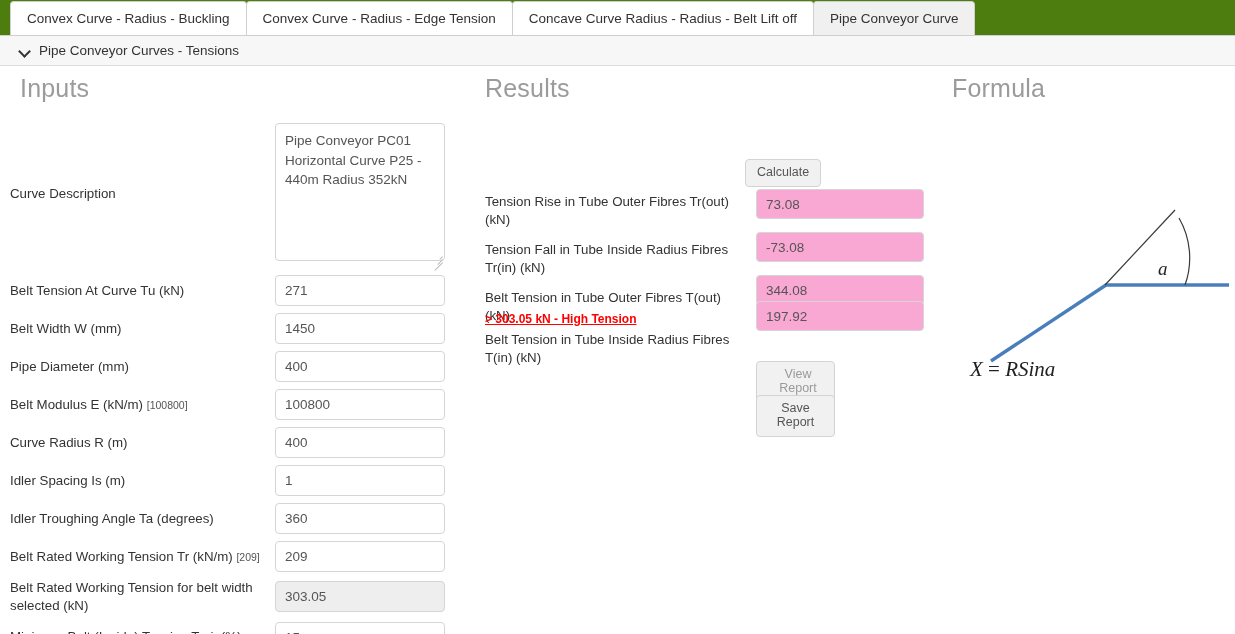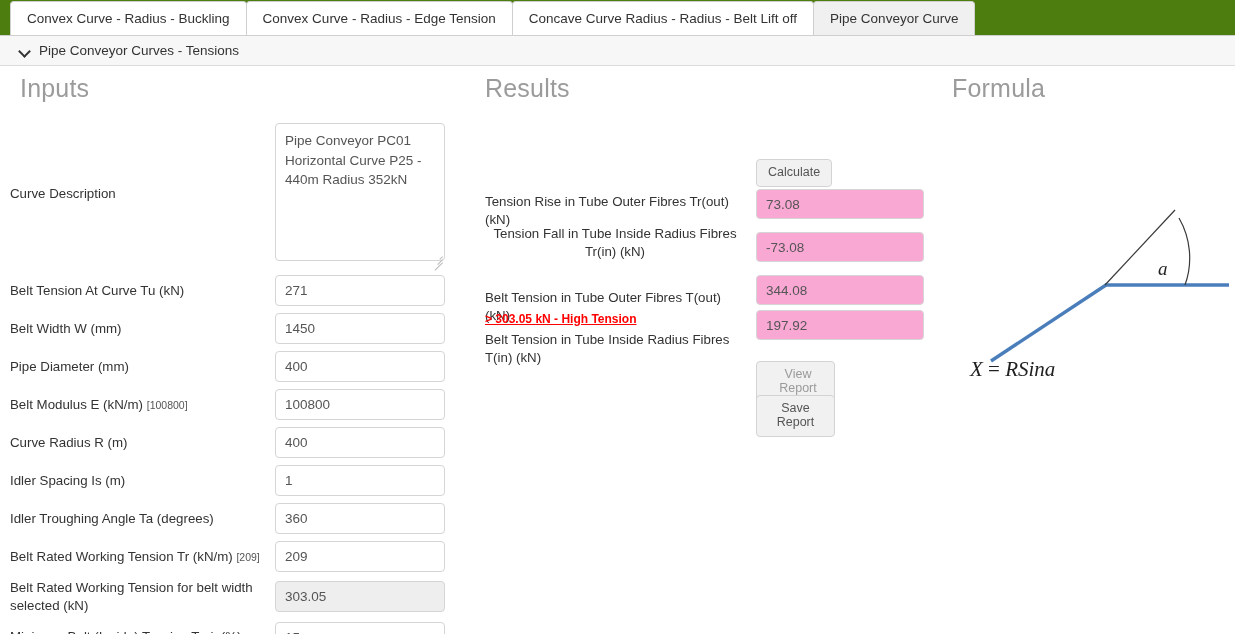--- a/index.html
+++ b/index.html
@@ -294,35 +294,35 @@
     <div class="row">
       <div class="lbl"><span>Minimum Belt (Inside) Tension Tmin(%)</span></div>
       <input class="fld" value="15" style="">
     </div>
   </div>
 
   <div class="col col-results">
     <h2 class="section-title">Results</h2>
 
     <div class="res-wrap">
-      <button class="btn" style="left:281px; top:36px;">Calculate</button>
+      <button class="btn" style="left:270px; top:36px;">Calculate</button>
 
       <div class="res-label" style="top:70px;">Tension Rise in Tube Outer Fibres Tr(out) (kN)</div>
       <input class="res-field" style="left: 281px; top: 66px;" readonly="" value="73.08">
 
-      <div class="res-label" style="top:102px;text-align:center;">Tension Fall in Tube Inside Radius Fibres Tr(in) (kN)</div>
+      <div class="res-label" style="top:118px;">Tension Fall in Tube Inside Radius Fibres Tr(in) (kN)</div>
       <input class="res-field" style="left: 281px; top: 109px;" readonly="" value="-73.08">
 
       <div class="res-label" style="top:166px;">Belt Tension in Tube Outer Fibres T(out) (kN)</div>
       <input class="res-field" style="left: 281px; top: 152px;" readonly="" value="344.08">
 
       <div class="res-warn" style="top:189px;">&gt; 303.05 kN - High Tension</div>
 
       <div class="res-label" style="top:208px;">Belt Tension in Tube Inside Radius Fibres T(in) (kN)</div>
-      <input class="res-field" style="left: 281px; top: 187px;" readonly="" value="197.92">
+      <input class="res-field" style="left: 281px; top: 178px;" readonly="" value="197.92">
 
       <button class="btn muted" style="left:281px; top:238px; width:79px;padding-left:16px;">View Report</button>
       <button class="btn" style="left:281px; top:272px; width:79px;">Save Report</button>
     </div>
   </div>
 
   <div class="col col-formula">
     <h2 class="section-title">Formula</h2>
 
     <svg class="diagram" width="295" height="240" viewBox="0 0 295 240">

